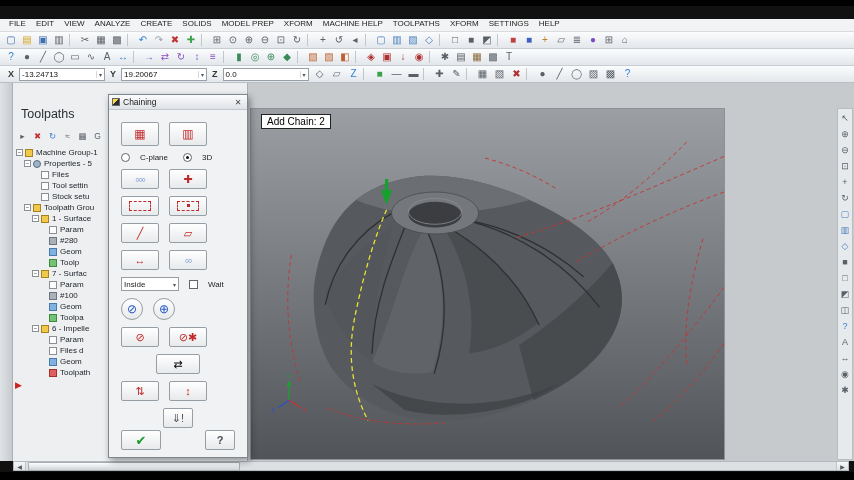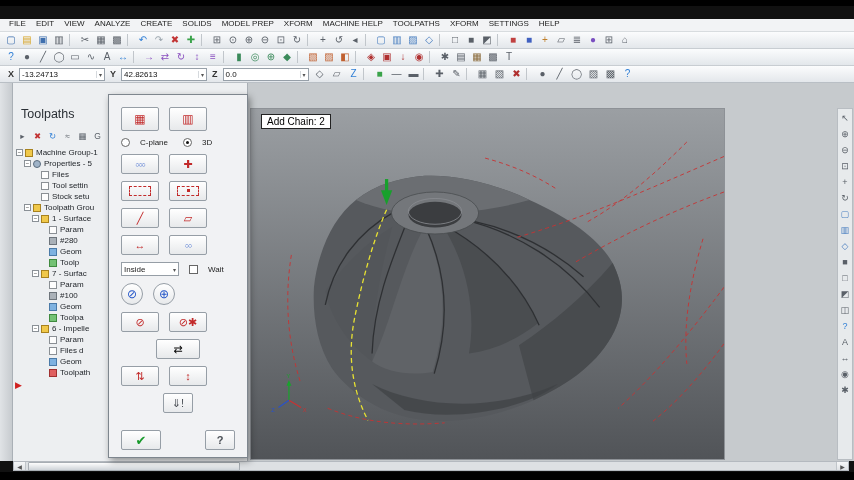--- a/index.html
+++ b/index.html
@@ -202,21 +202,21 @@
     </div>
 
   <div class="coordbar">
     <span class="coord-label">X</span>
     <div class="coord-input">
       <span class="val">-13.24713</span>
       <span class="coord-caret">▾</span>
     </div>
     <span class="coord-label">Y</span>
     <div class="coord-input">
-      <span class="val">42.82613</span>
+      <span class="val">19.20067</span>
       <span class="coord-caret">▾</span>
     </div>
     <span class="coord-label">Z</span>
     <div class="coord-input">
       <span class="val">0.0</span>
       <span class="coord-caret">▾</span>
     </div>
     <div style="display:flex;align-items:center">
         <span class="tbi" style="color: rgb(90, 96, 104);">◇</span>
         <span class="tbi" style="color: rgb(90, 96, 104);">▱</span>
@@ -434,20 +434,25 @@
         <span class="tbi" style="color: rgb(90, 96, 104);">◩</span>
         <span class="tbi" style="color: rgb(90, 96, 104);">◫</span>
         <span class="tbi" style="color: rgb(47, 127, 214);">?</span>
         <span class="tbi" style="color: rgb(90, 96, 104);">A</span>
         <span class="tbi" style="color: rgb(90, 96, 104);">↔</span>
         <span class="tbi" style="color: rgb(90, 96, 104);">◉</span>
         <span class="tbi" style="color: rgb(90, 96, 104);">✱</span>
       </div>
 
     <div class="dialog">
+      <div class="dlg-title">
+        <span class="dlg-ico"></span>
+        <span>Chaining</span>
+        <span class="dlg-close">✕</span>
+      </div>
       <div class="dlg-body">
         <div class="drow">
           <button class="dbtn big c-red">▦</button>
           <button class="dbtn big c-red">▥</button>
         </div>
         <div class="drow">
           <span class="radio"></span>
           <span class="rlabel" style="margin-left:0">C-plane</span>
           <span class="radio checked"></span>
           <span class="rlabel" style="margin-left:0">3D</span>

